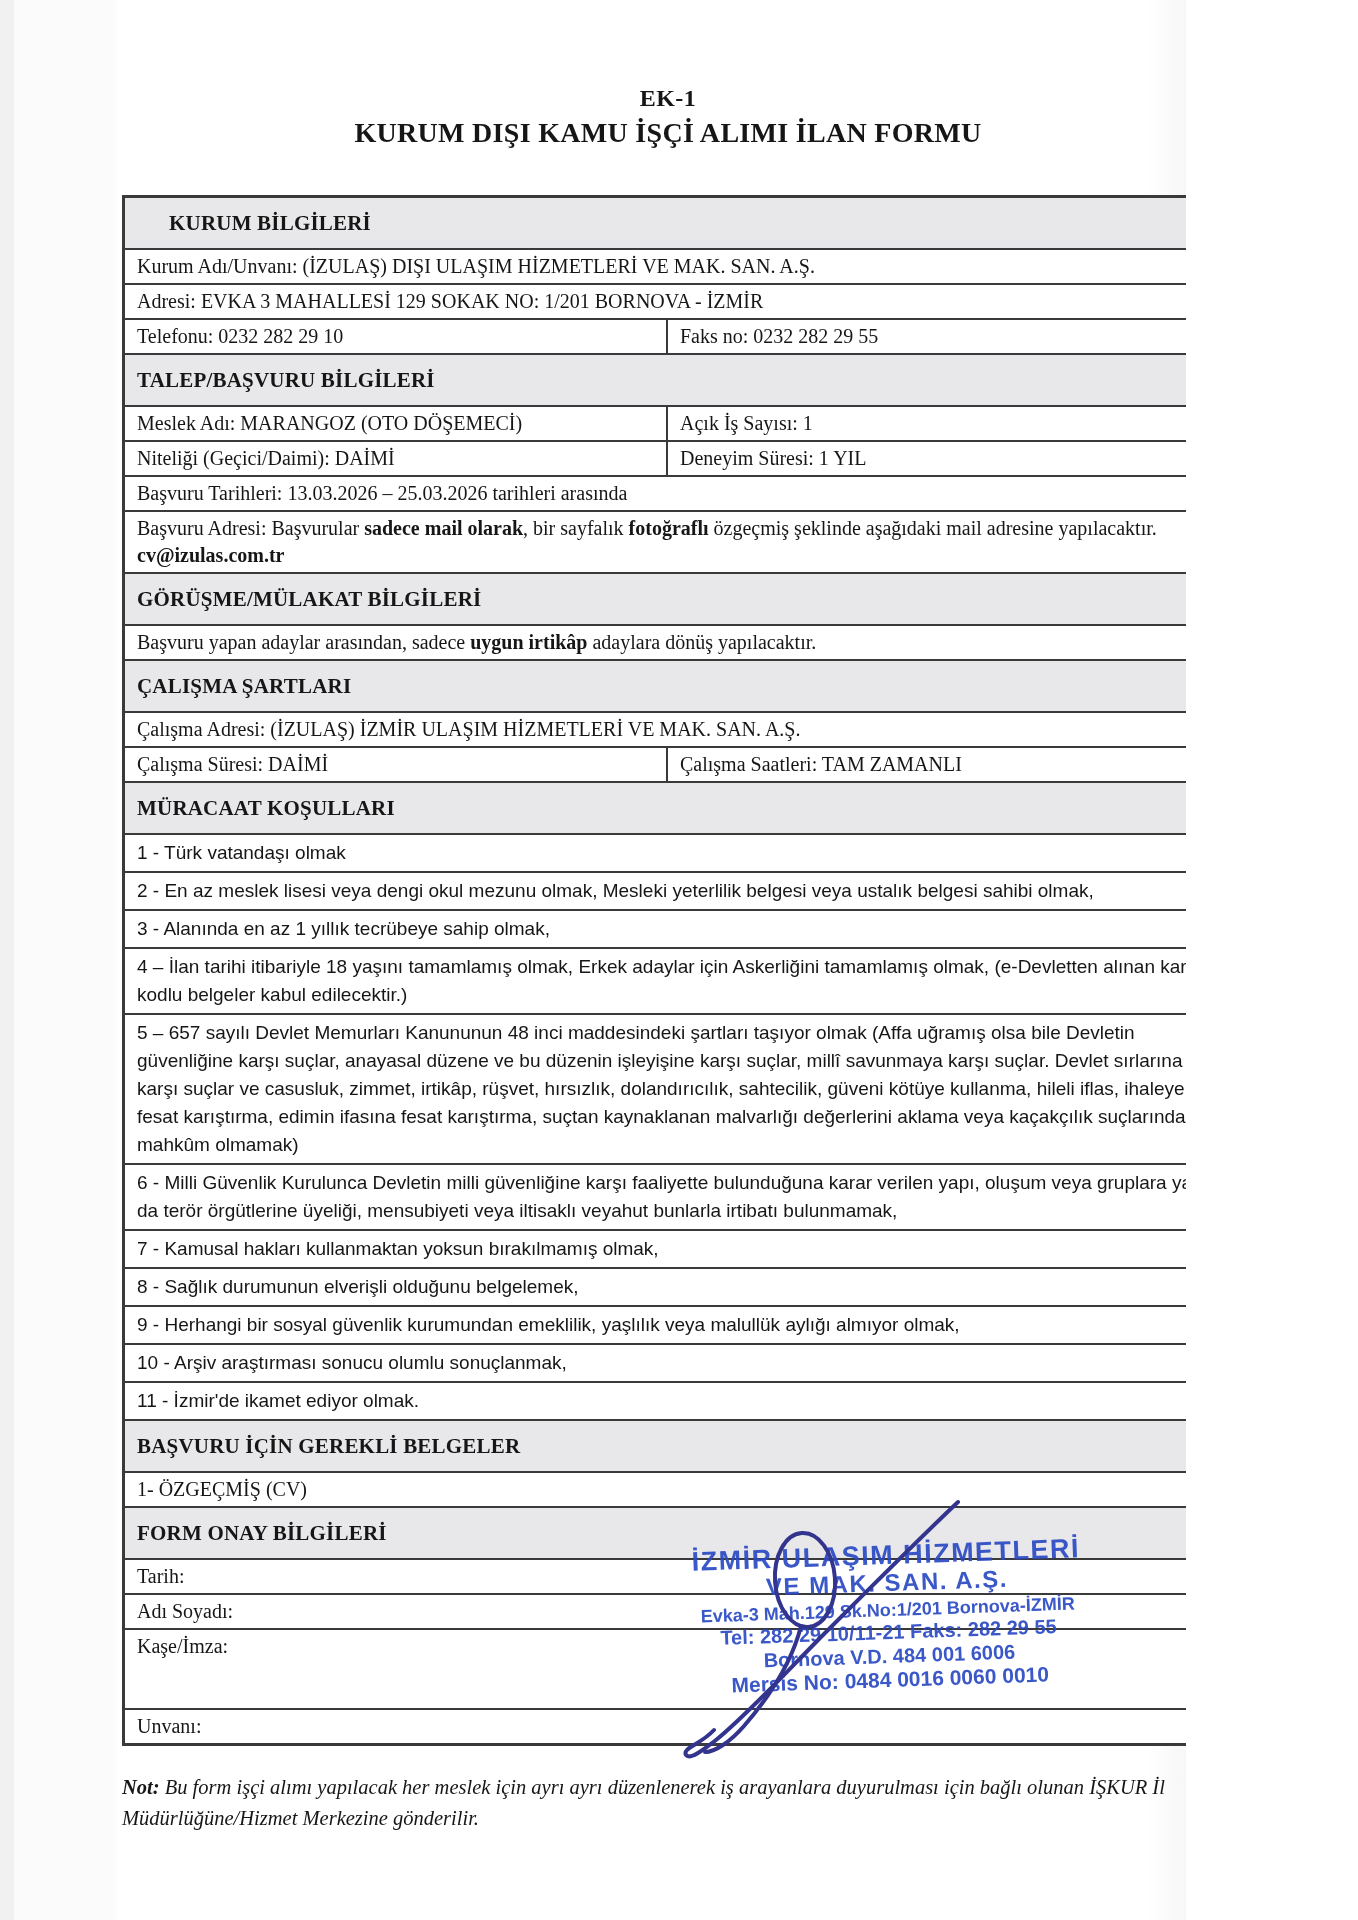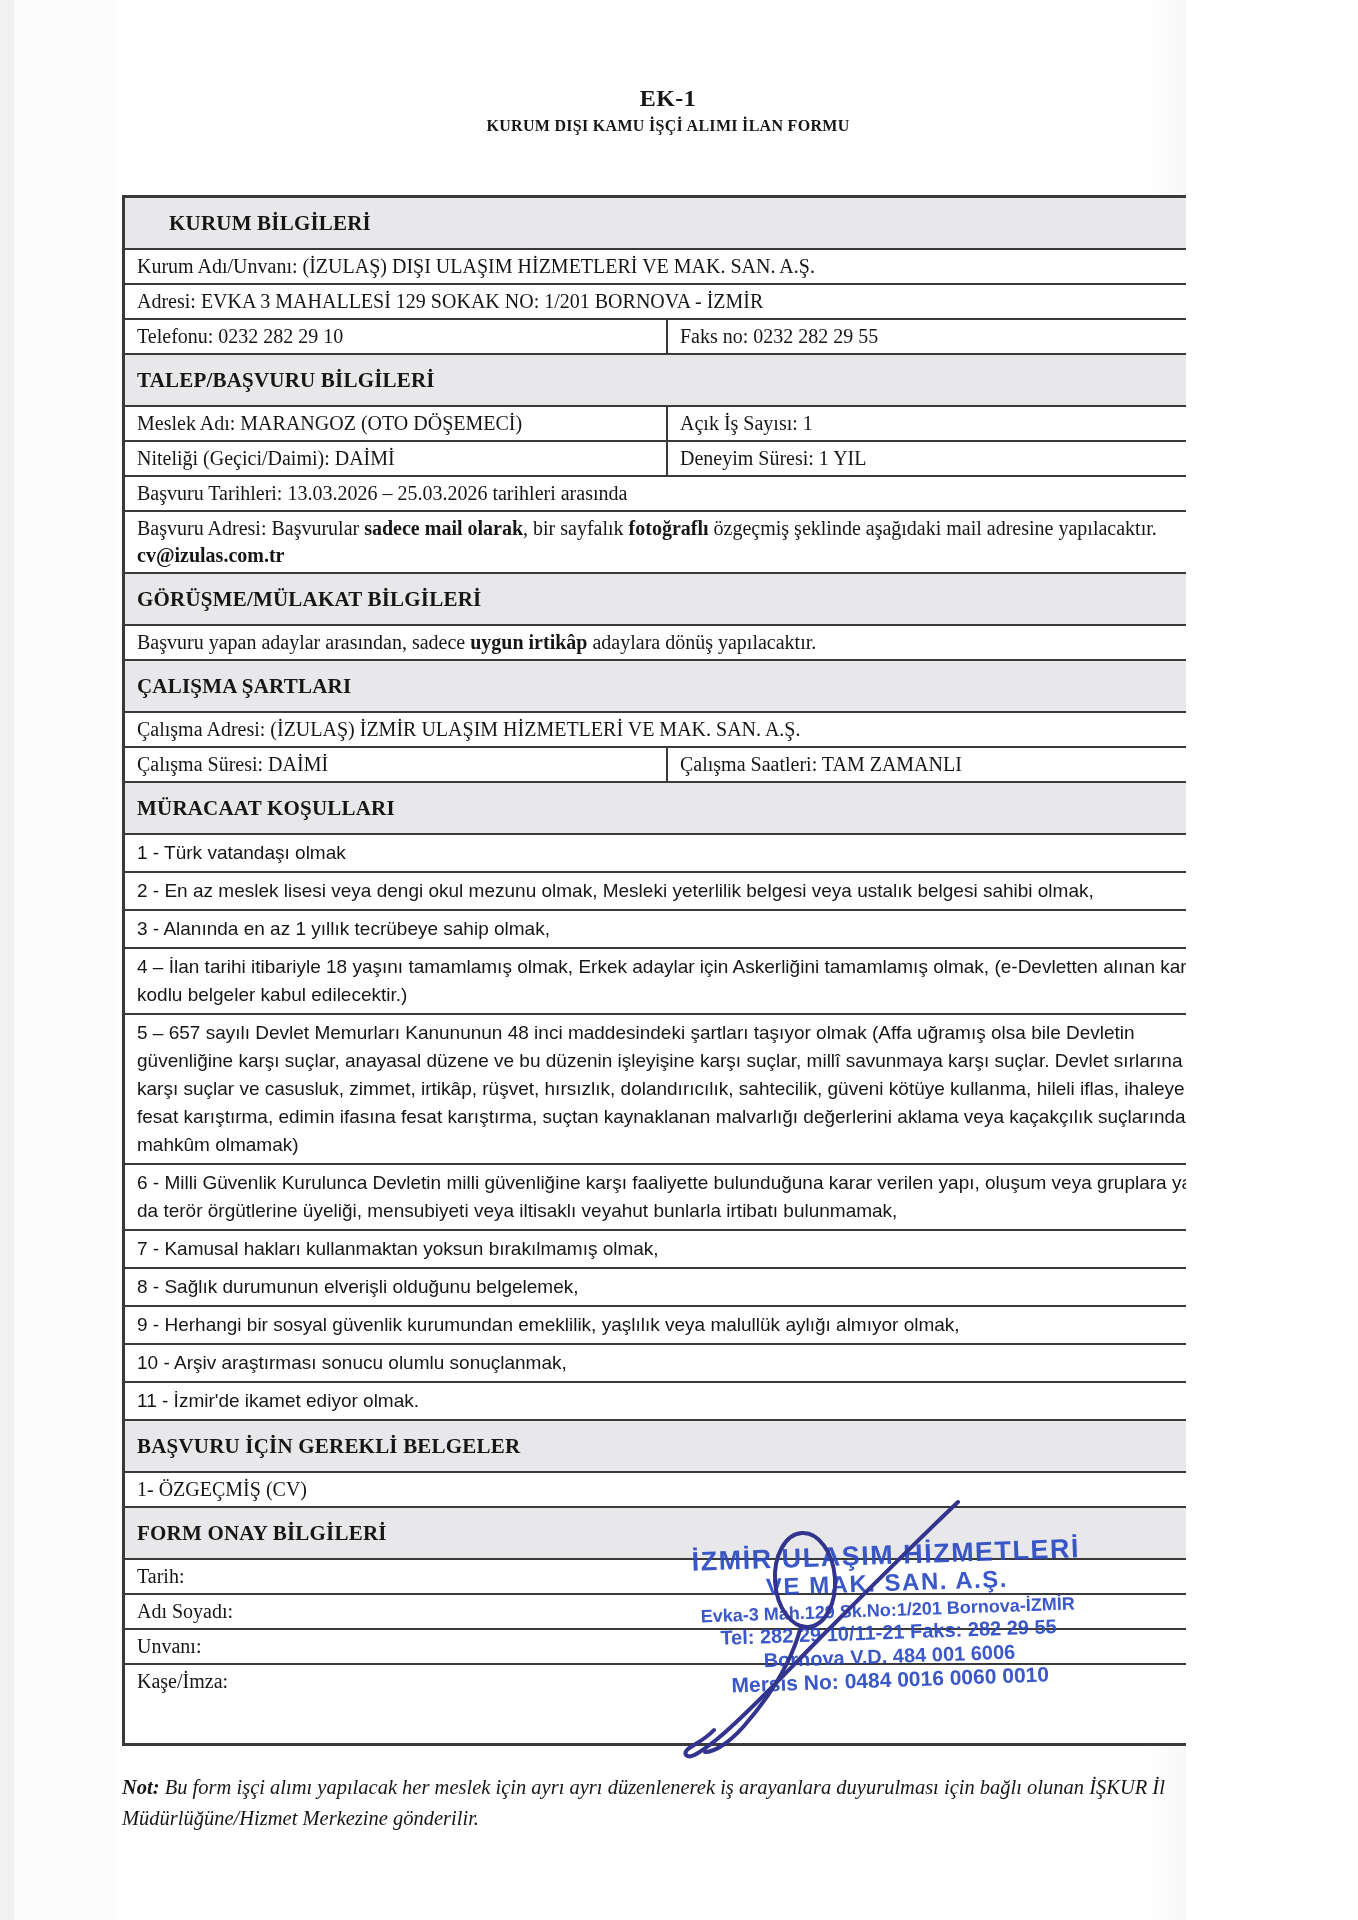--- a/index.html
+++ b/index.html
@@ -17,21 +17,21 @@
     background:
       linear-gradient(90deg, rgba(120,120,125,0.10) 0 14px, rgba(120,120,125,0.03) 14px 110px, rgba(0,0,0,0) 120px),
       linear-gradient(270deg, rgba(120,120,125,0.05) 0 6px, rgba(0,0,0,0) 40px);
     pointer-events:none;
   }
   .titles{
     position:absolute;left:122px;top:84px;width:1092px;
     text-align:center;line-height:1.2;
   }
   .titles .t1{font-size:24px;font-weight:bold;letter-spacing:0.5px;}
-  .titles .t2{font-size:16px;font-weight:bold;letter-spacing:0.3px;margin-top:3px;}
+  .titles .t2{font-size:28px;font-weight:bold;letter-spacing:0.3px;margin-top:3px;}
 
   .form{
     position:absolute;left:122px;top:195px;width:1092px;
     border:3px solid #3a3a3a;
     box-sizing:border-box;
     background:#fff;
   }
   .sec{
     background:#e8e8ea;
     font-weight:bold;font-size:21px;
@@ -145,22 +145,22 @@
     <div class="item">9 - Herhangi bir sosyal güvenlik kurumundan emeklilik, yaşlılık veya malullük aylığı almıyor olmak,</div>
     <div class="item">10 - Arşiv araştırması sonucu olumlu sonuçlanmak,</div>
     <div class="item">11 - İzmir'de ikamet ediyor olmak.</div>
 
     <div class="sec">BAŞVURU İÇİN GEREKLİ BELGELER</div>
     <div class="row">1- ÖZGEÇMİŞ (CV)</div>
 
     <div class="sec">FORM ONAY BİLGİLERİ</div>
     <div class="row">Tarih:</div>
     <div class="row">Adı Soyadı:</div>
+    <div class="row tall">Kaşe/İmza:</div>
     <div class="row">Unvanı:</div>
-    <div class="row tall">Kaşe/İmza:</div>
 
   </div>
 
   <div class="note"><span class="b">Not:</span><span> Bu form işçi alımı yapılacak her meslek için ayrı ayrı düzenlenerek iş arayanlara duyurulması için bağlı olunan İŞKUR İl Müdürlüğüne/Hizmet Merkezine gönderilir.</span></div>
 
   <div class="stamp" id="stampBox" style="color: rgb(43, 74, 196);">
     <div class="s1">İZMİR ULAŞIM HİZMETLERİ</div>
     <div class="s2">VE MAK. SAN. A.Ş.</div>
     <div class="s3">Evka-3 Mah.129 Sk.No:1/201 Bornova-İZMİR</div>
     <div class="s4">Tel: 282 29 10/11-21  Faks: 282 29 55</div>

